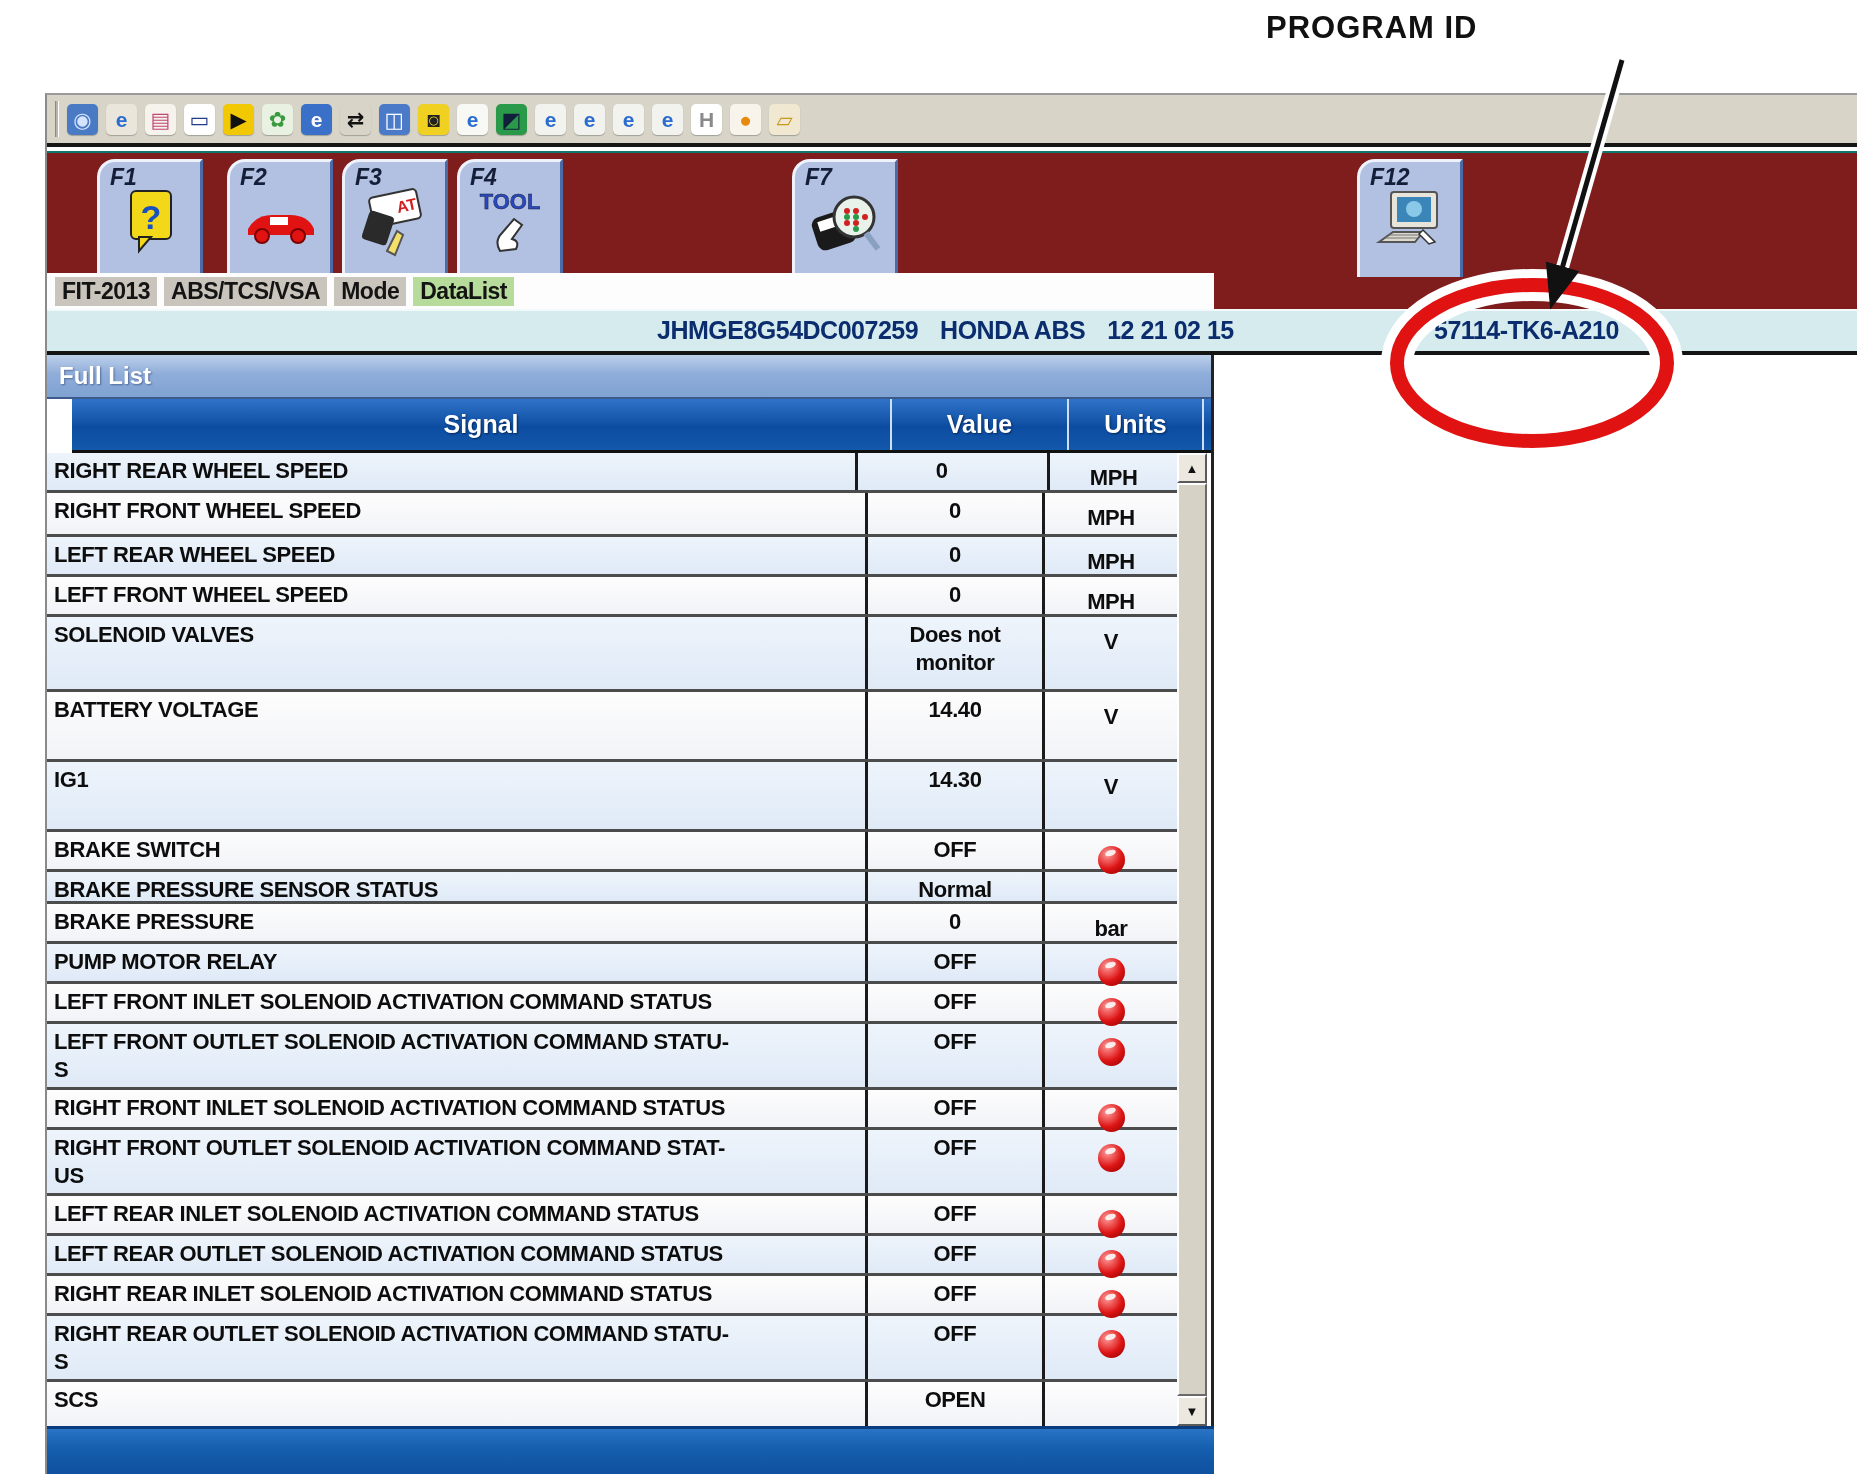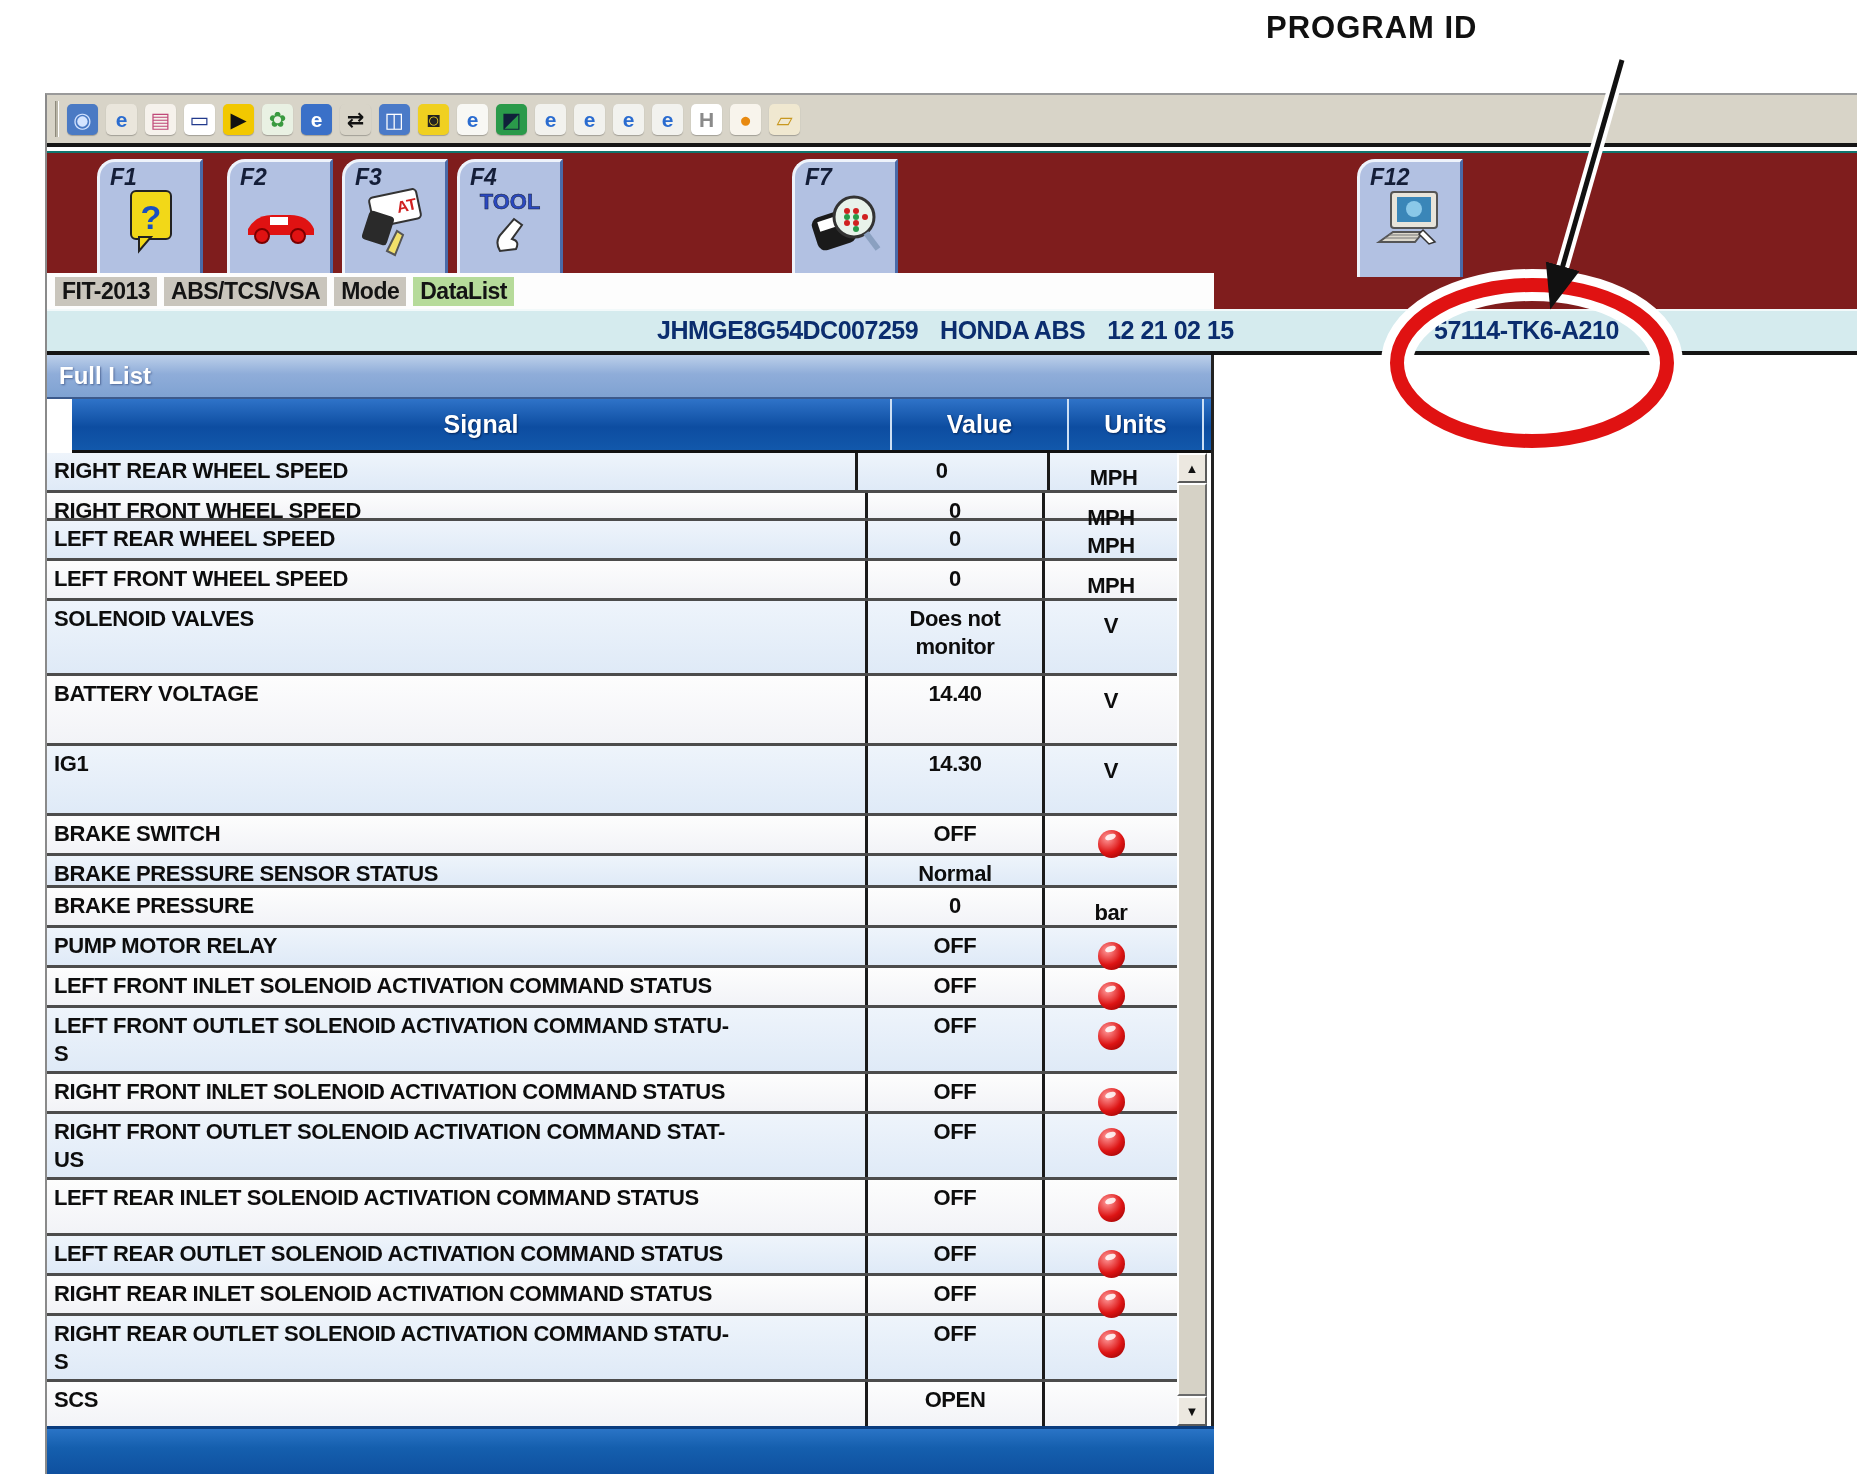--- a/index.html
+++ b/index.html
@@ -220,21 +220,21 @@
       <div class="hc h-unit">Units</div>
       <div class="hc h-stub"></div>
     </div>
 
     <div id="tbody">
         <div class="trow even" style="height: 40px; gap: 22px;">
           <div class="cell sig">RIGHT REAR WHEEL SPEED</div>
           <div class="cell val">0</div>
           <div class="cell unit">MPH</div>
         </div>
-        <div class="trow odd" style="height: 28px;">
+        <div class="trow odd" style="height: 44px;">
           <div class="cell sig">RIGHT FRONT WHEEL SPEED</div>
           <div class="cell val">0</div>
           <div class="cell unit">MPH</div>
         </div>
         <div class="trow even" style="height: 40px;">
           <div class="cell sig">LEFT REAR WHEEL SPEED</div>
           <div class="cell val">0</div>
           <div class="cell unit">MPH</div>
         </div>
         <div class="trow odd" style="height: 40px;">
@@ -293,21 +293,21 @@
           <div class="cell sig">RIGHT FRONT INLET SOLENOID ACTIVATION COMMAND STATUS</div>
           <div class="cell val">OFF</div>
           <div class="cell unit"><span class="led" style="background: radial-gradient(circle at 35% 30%, rgb(255, 154, 154), rgb(221, 20, 20) 55%, rgb(138, 0, 0));"></span></div>
         </div>
         <div class="trow even" style="height: 66px;">
           <div class="cell sig">RIGHT FRONT OUTLET SOLENOID ACTIVATION COMMAND STAT-
 US</div>
           <div class="cell val">OFF</div>
           <div class="cell unit"><span class="led" style="background: radial-gradient(circle at 35% 30%, rgb(255, 154, 154), rgb(221, 20, 20) 55%, rgb(138, 0, 0));"></span></div>
         </div>
-        <div class="trow odd" style="height: 56px;">
+        <div class="trow odd" style="height: 40px;">
           <div class="cell sig">LEFT REAR INLET SOLENOID ACTIVATION COMMAND STATUS</div>
           <div class="cell val">OFF</div>
           <div class="cell unit"><span class="led" style="background: radial-gradient(circle at 35% 30%, rgb(255, 154, 154), rgb(221, 20, 20) 55%, rgb(138, 0, 0));"></span></div>
         </div>
         <div class="trow even" style="height: 40px;">
           <div class="cell sig">LEFT REAR OUTLET SOLENOID ACTIVATION COMMAND STATUS</div>
           <div class="cell val">OFF</div>
           <div class="cell unit"><span class="led" style="background: radial-gradient(circle at 35% 30%, rgb(255, 154, 154), rgb(221, 20, 20) 55%, rgb(138, 0, 0));"></span></div>
         </div>
         <div class="trow odd" style="height: 40px;">

